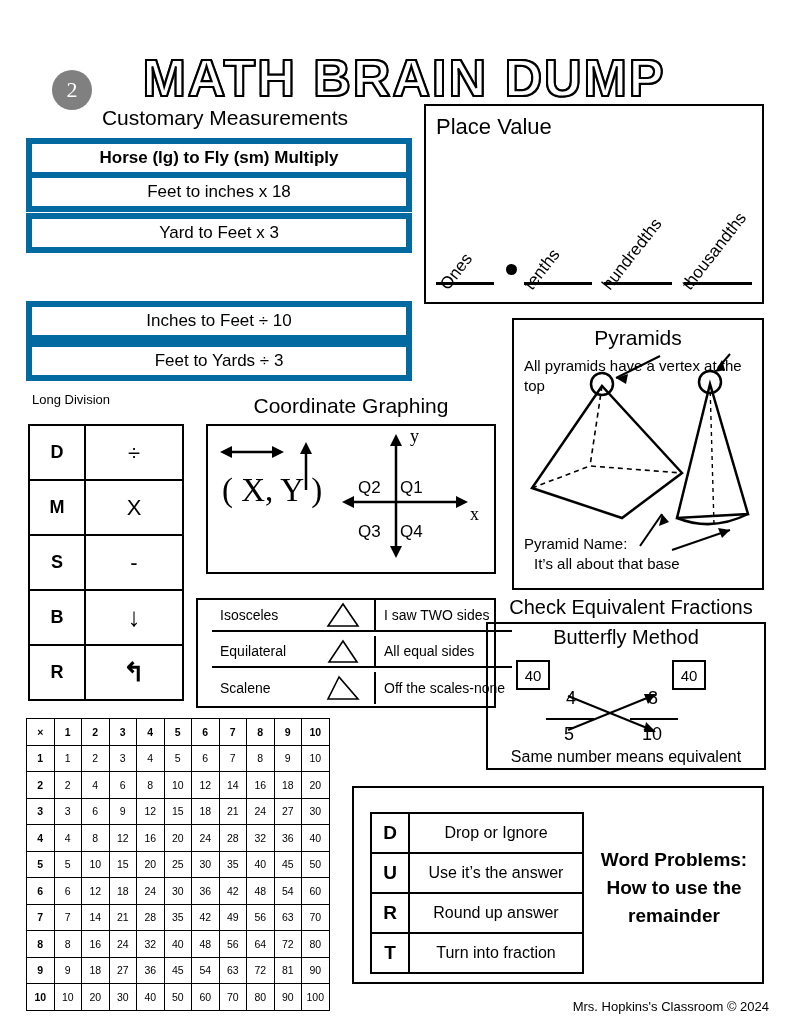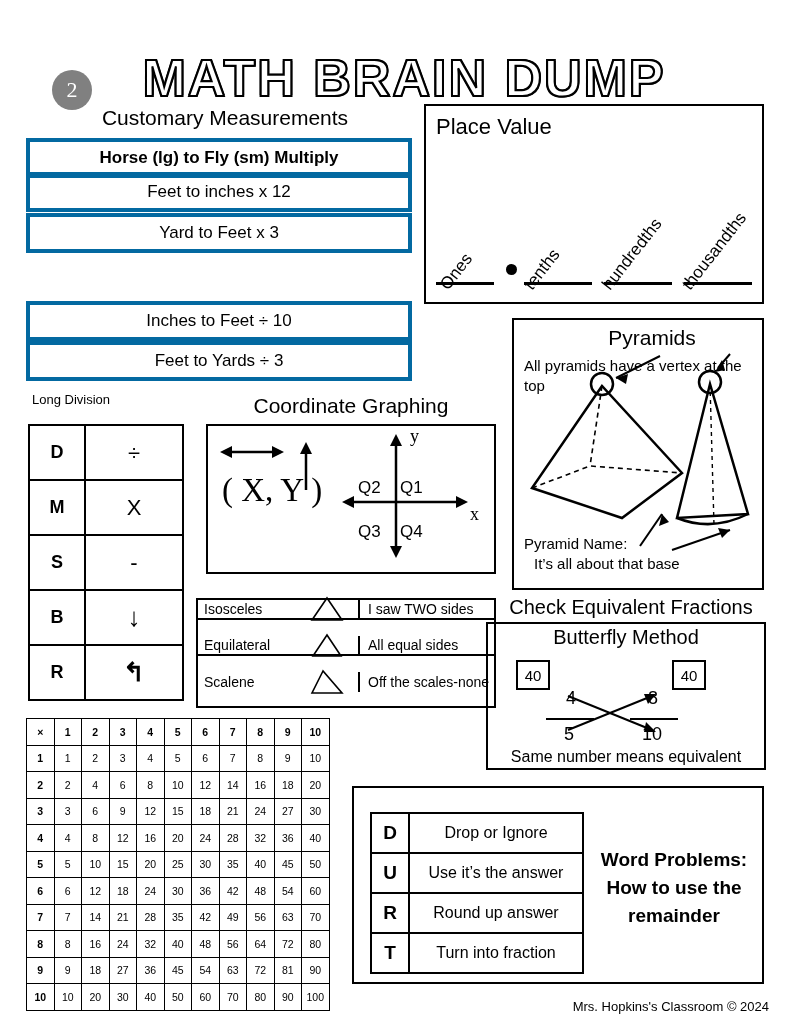--- a/index.html
+++ b/index.html
@@ -15,51 +15,51 @@
     font-family:"Liberation Sans",sans-serif;font-weight:bold;font-size:52px;letter-spacing:2px;
     color:#fff;-webkit-text-stroke:2px #000;text-shadow:
       -1px -1px 0 #000, 1px -1px 0 #000, -1px 1px 0 #000, 1px 1px 0 #000;}
 
   
   .box{position:absolute;border:2px solid #000;box-sizing:border-box;}
   .sec-title{position:absolute;font-size:21px;font-family:"Liberation Sans",sans-serif;}
 
   
   .cm-title{left:60px;top:106px;width:330px;text-align:center;}
-  .cm-row{position:absolute;left:26px;width:386px;height:40px;border:4px solid #0369a1;box-sizing:border-box;
+  .cm-row{position:absolute;left:26px;width:386px;height:40px;border:6px solid #0369a1;box-sizing:border-box;
     display:flex;align-items:center;justify-content:center;font-size:17px;text-align:center;}
   .cm-row.bold{font-weight:bold;}
 
   
   .pv-box{left:424px;top:104px;width:340px;height:200px;}
   .pv-title{left:436px;top:114px;font-size:22px;}
   .pv-line{position:absolute;border-bottom:3px solid #000;}
   .pv-dot{position:absolute;width:11px;height:11px;background:#000;border-radius:50%;}
   .pv-label{position:absolute;font-size:17px;transform-origin:left bottom;transform:rotate(-52deg);white-space:nowrap;}
 
   
   .py-box{left:512px;top:318px;width:252px;height:272px;}
-  .py-title{left:512px;top:326px;width:252px;text-align:center;font-size:21px;margin-left:14px;}
+  .py-title{left:512px;top:326px;width:252px;text-align:center;font-size:21px;}
   .py-sub{position:absolute;left:524px;top:356px;width:230px;font-size:15px;line-height:20px;}
   .py-name{position:absolute;left:524px;top:534px;width:220px;font-size:15px;line-height:20px;}
 
   
   .ld-title{left:32px;top:392px;width:180px;text-align:left;font-size:13px;}
   .ld-table{position:absolute;left:28px;top:424px;border-collapse:collapse;}
   .ld-table td{border:2px solid #000;width:52px;height:51px;text-align:center;font-size:18px;font-weight:bold;}
   .ld-table td.sym{width:94px;font-weight:normal;font-size:22px;}
 
   
   .cg-title{left:206px;top:394px;width:290px;text-align:center;font-size:21px;}
   .cg-box{left:206px;top:424px;width:290px;height:150px;}
   .cg-xy{position:absolute;left:222px;top:472px;font-size:33px;font-family:"Liberation Serif",serif;}
 
   
   .tri-box{left:196px;top:598px;width:300px;height:110px;}
-  .tri-row{position:absolute;left:196px;width:300px;height:20px;box-sizing:border-box;
+  .tri-row{position:absolute;left:212px;width:300px;height:32px;box-sizing:border-box;
     border-bottom:2px solid #000;display:flex;align-items:center;}
   .tri-row.last{border-bottom:none;}
   .tri-name{width:92px;padding-left:8px;font-size:14px;}
   .tri-icon{width:62px;display:flex;align-items:center;justify-content:center;}
   .tri-desc{flex:1;padding-left:8px;font-size:14px;border-left:2px solid #000;height:100%;display:flex;align-items:center;}
 
   
   .ef-title{left:486px;top:596px;width:290px;text-align:center;font-size:20px;}
   .ef-box{left:486px;top:622px;width:280px;height:148px;}
   .ef-bm{position:absolute;left:486px;top:626px;width:280px;text-align:center;font-size:20px;}
@@ -89,21 +89,21 @@
 
 <div class="page">
 
   <div class="header">
     <div class="page-badge">2</div>
     <div class="title">MATH BRAIN DUMP</div>
   </div>
 
   <div class="sec-title cm-title">Customary Measurements</div>
   <div class="cm-row bold" style="top:138px">Horse (lg) to Fly (sm) Multiply</div>
-  <div class="cm-row" style="top:172px">Feet to inches x 12</div>
+  <div class="cm-row" style="top:172px">Feet to inches x 18</div>
   <div class="cm-row" style="top:213px">Yard to Feet x 3</div>
   <div class="cm-row" style="top:301px">Inches to Feet ÷ 10</div>
   <div class="cm-row" style="top:341px">Feet to Yards ÷ 3</div>
 
   <div class="box pv-box"></div>
   <div class="sec-title pv-title">Place Value</div>
   <div class="pv-line" style="left:436px;top:282px;width:58px;"></div>
   <div class="pv-dot" style="left:506px;top:264px;"></div>
   <div class="pv-line" style="left:524px;top:282px;width:68px;"></div>
   <div class="pv-line" style="left:604px;top:282px;width:68px;"></div>

